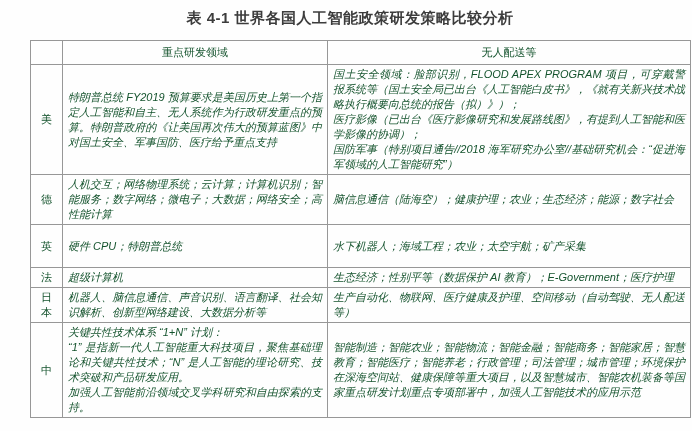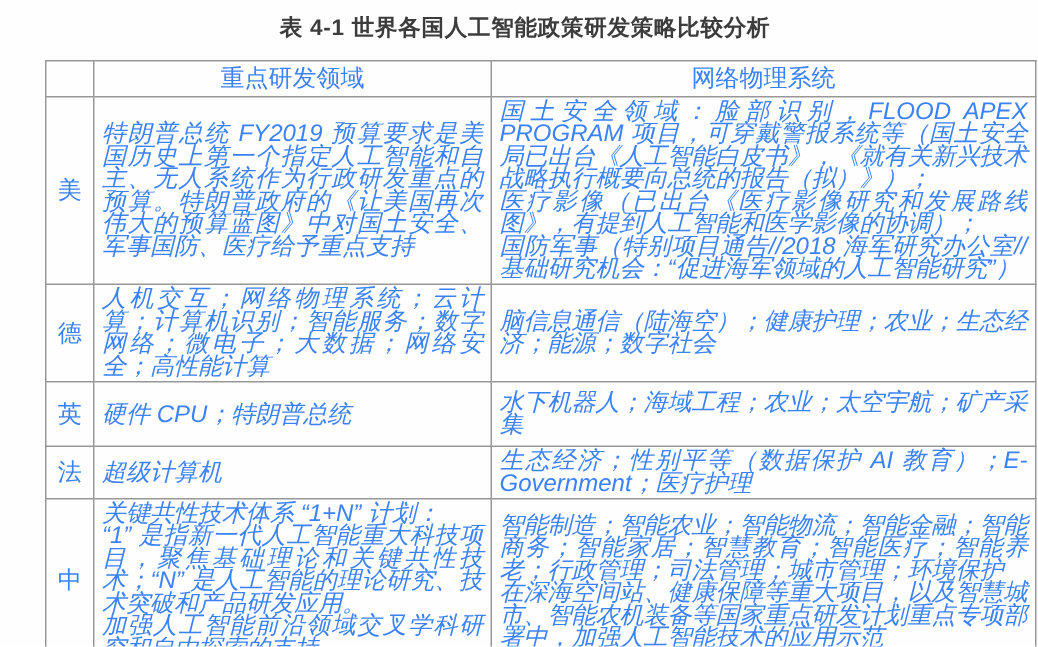--- a/index.html
+++ b/index.html
@@ -31,23 +31,23 @@
   table.cmp {
     position: absolute;
     top: 40px;
     left: 30px;
     width: 660px;
     border-collapse: collapse;
     table-layout: fixed;
   }
   table.cmp th, table.cmp td {
     border: 1px solid #979797;
-    font-size: 16px;
+    font-size: 11px;
     line-height: 15px;
-    color: #3b82f6;
+    color: #14532d;
     padding: 2px 5px;
     vertical-align: middle;
     box-sizing: border-box;
     overflow: hidden;
   }
   table.cmp th {
     font-weight: normal;
     text-align: center;
     height: 24px;
   }
@@ -81,21 +81,21 @@
   <table class="cmp">
     <colgroup>
       <col class="c-country">
       <col class="c-rnd">
       <col class="c-app">
     </colgroup>
     <thead>
       <tr>
         <th></th>
         <th>重点研发领域</th>
-        <th>网络物理系统</th>
+        <th>无人配送等</th>
       </tr>
     </thead>
     <tbody id="rows">
         <tr>
           <td class="country">美</td>
           <td class="txt">特朗普总统 FY2019 预算要求是美国历史上第一个指定人工智能和自主、无人系统作为行政研发重点的预算。特朗普政府的《让美国再次伟大的预算蓝图》中对国土安全、军事国防、医疗给予重点支持</td>
           <td class="txt">国土安全领域：脸部识别，FLOOD APEX PROGRAM 项目，可穿戴警报系统等（国土安全局已出台《人工智能白皮书》，《就有关新兴技术战略执行概要向总统的报告（拟）》）；
 医疗影像（已出台《医疗影像研究和发展路线图》，有提到人工智能和医学影像的协调）；
 国防军事（特别项目通告//2018 海军研究办公室//基础研究机会：“促进海军领域的人工智能研究”）</td>
         </tr>
@@ -108,20 +108,25 @@
           <td class="country">英</td>
           <td class="txt">硬件 CPU；特朗普总统</td>
           <td class="txt">水下机器人；海域工程；农业；太空宇航；矿产采集</td>
         </tr>
         <tr>
           <td class="country">法</td>
           <td class="txt">超级计算机</td>
           <td class="txt">生态经济；性别平等（数据保护 AI 教育）；E-Government；医疗护理</td>
         </tr>
         <tr>
+          <td class="country">日本</td>
+          <td class="txt">机器人、脑信息通信、声音识别、语言翻译、社会知识解析、创新型网络建设、大数据分析等</td>
+          <td class="txt">生产自动化、物联网、医疗健康及护理、空间移动（自动驾驶、无人配送等）</td>
+        </tr>
+        <tr>
           <td class="country">中</td>
           <td class="txt">关键共性技术体系 “1+N” 计划：
 “1” 是指新一代人工智能重大科技项目，聚焦基础理论和关键共性技术；“N” 是人工智能的理论研究、技术突破和产品研发应用。
 加强人工智能前沿领域交叉学科研究和自由探索的支持。</td>
           <td class="txt">智能制造；智能农业；智能物流；智能金融；智能商务；智能家居；智慧教育；智能医疗；智能养老；行政管理；司法管理；城市管理；环境保护
 在深海空间站、健康保障等重大项目，以及智慧城市、智能农机装备等国家重点研发计划重点专项部署中，加强人工智能技术的应用示范</td>
         </tr>
       </tbody>
   </table>
 </div>

